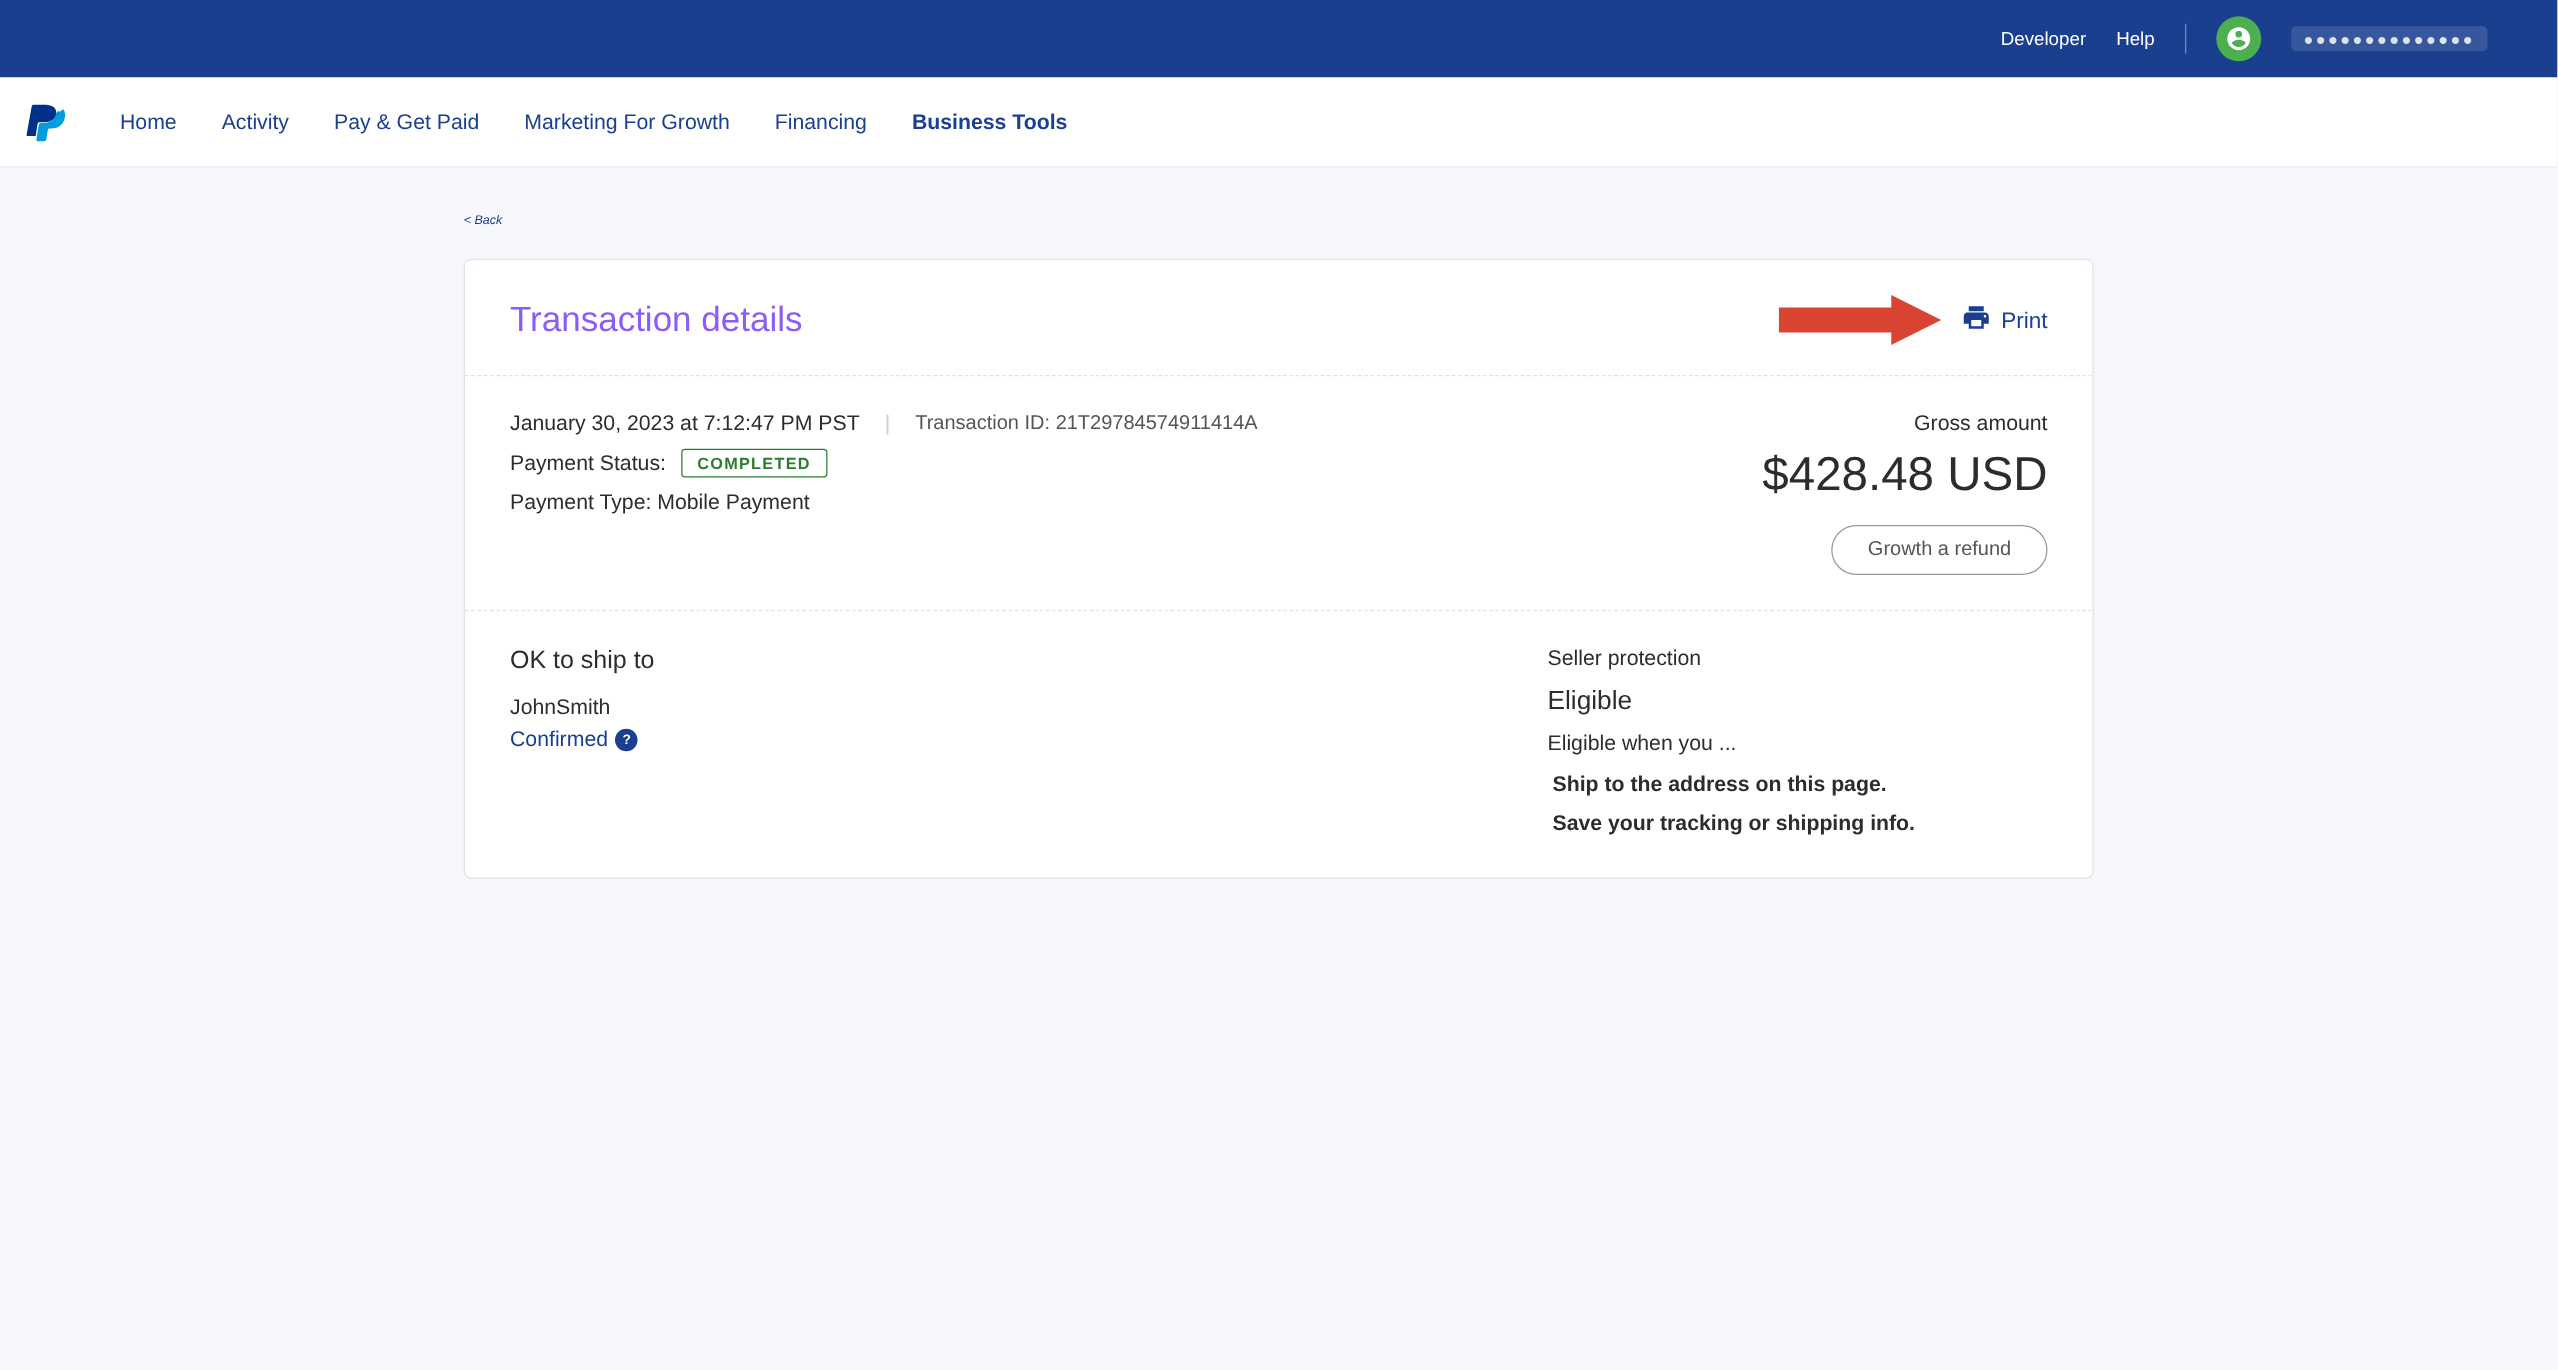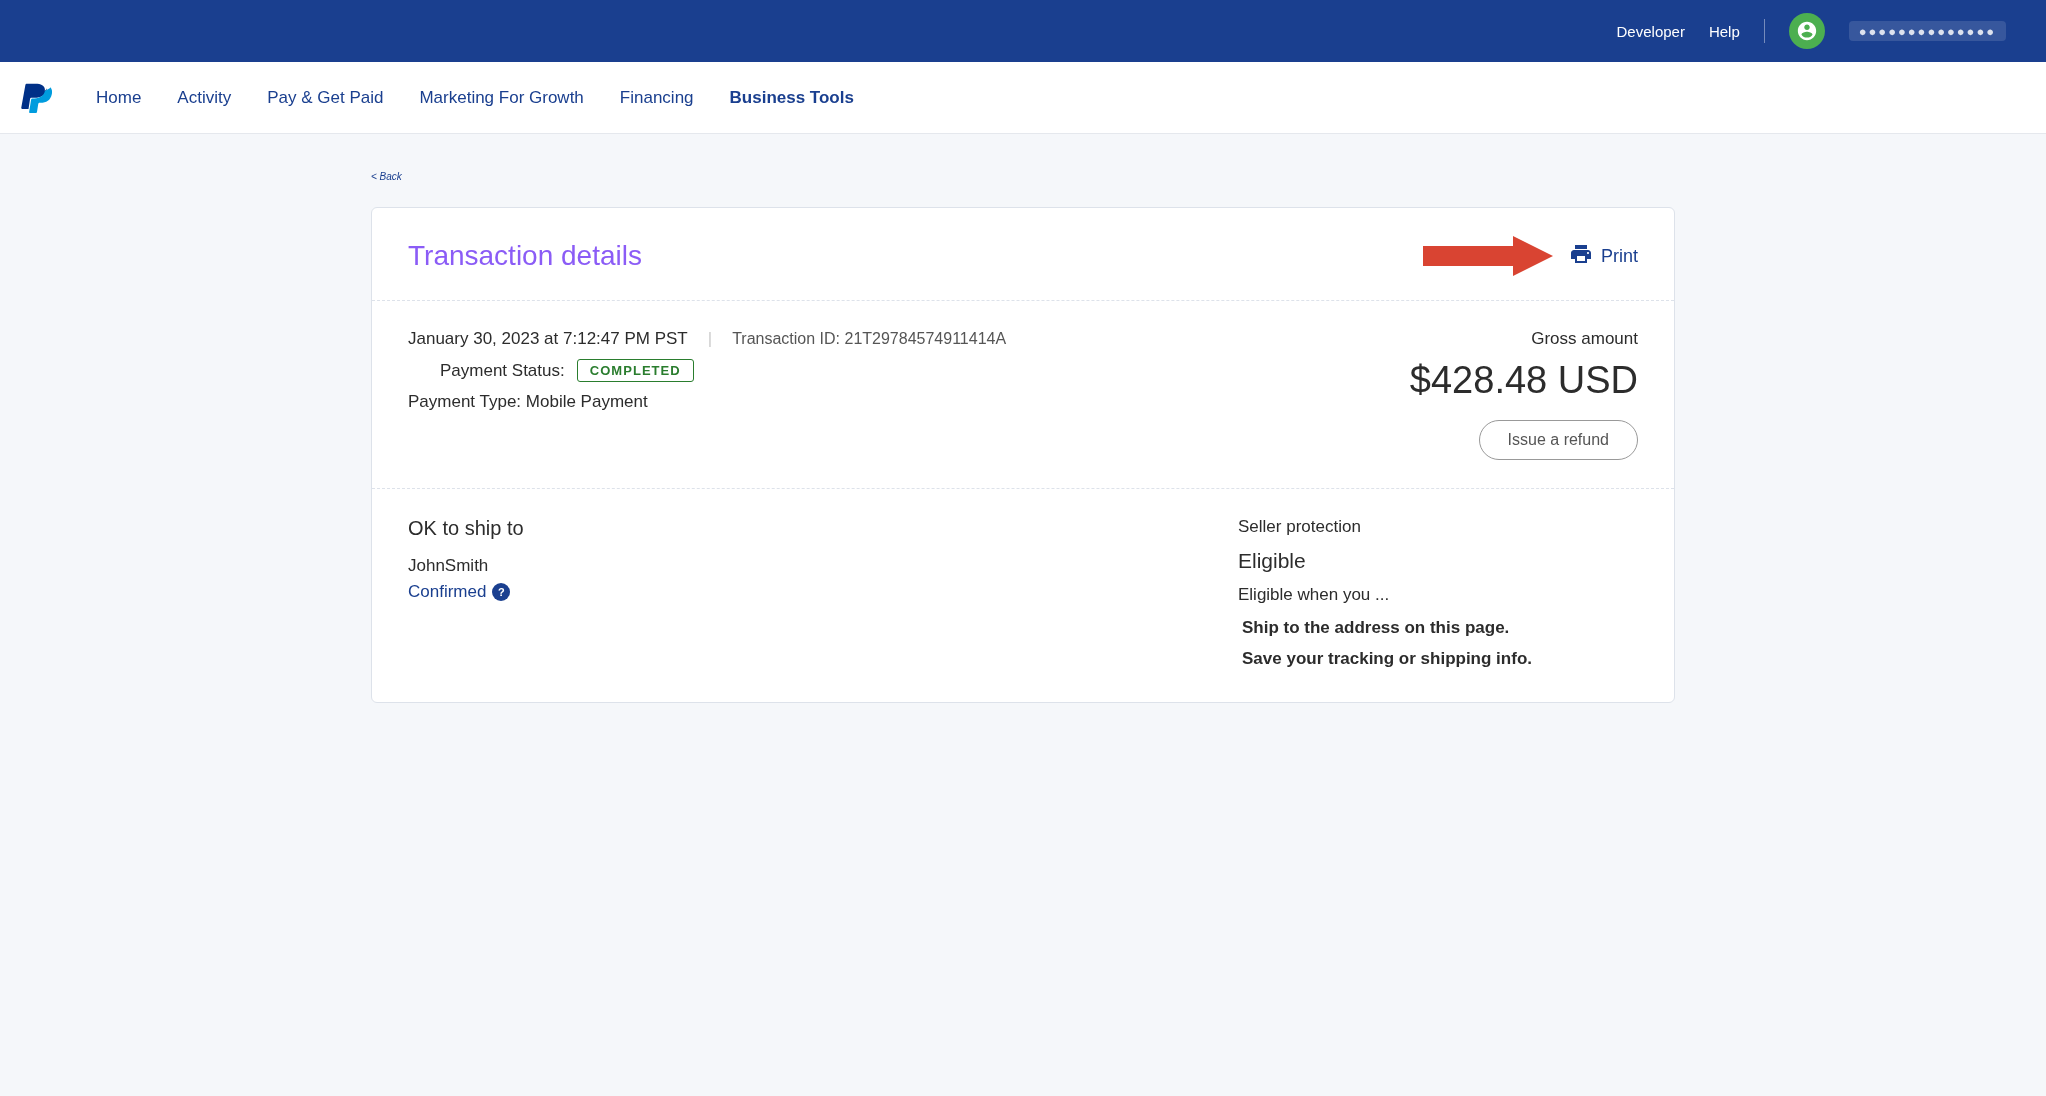--- a/index.html
+++ b/index.html
@@ -5,21 +5,21 @@
     * { margin: 0; padding: 0; box-sizing: border-box; }
     body { font-family: "Helvetica Neue", Arial, sans-serif; background: #f5f7fa; }
 
     
     .top-bar {
       background: #1a3f8f;
       height: 62px;
       display: flex;
       align-items: center;
       justify-content: flex-end;
-      padding: 0 40px;
+      padding: 0 56px;
       gap: 24px;
     }
     .top-bar-link {
       color: #fff;
       font-size: 15px;
       text-decoration: none;
       cursor: pointer;
     }
     .top-bar-divider {
       width: 1px;
@@ -166,21 +166,20 @@
       color: #555;
       font-size: 16px;
     }
     .payment-status-row {
       display: flex;
       align-items: center;
       gap: 12px;
       font-size: 17px;
       color: #2c2c2c;
       margin-bottom: 10px;
-      margin-left: 32px;
     }
     .status-badge {
       border: 1.5px solid #2a7d2e;
       color: #2a7d2e;
       padding: 3px 12px;
       font-size: 13px;
       font-weight: 600;
       letter-spacing: 0.08em;
       border-radius: 3px;
     }
@@ -347,21 +346,21 @@
         </div>
         <div class="payment-status-row">
           <span>Payment Status:</span>
           <span class="status-badge">COMPLETED</span>
         </div>
         <div class="payment-type">Payment Type: Mobile Payment</div>
       </div>
       <div class="payment-right">
         <div class="gross-label">Gross amount</div>
         <div class="gross-amount">$428.48 USD</div>
-        <button class="refund-btn">Issue a refund</button>
+        <button class="refund-btn">Growth a refund</button>
       </div>
     </div>
 
     <div class="shipping-section">
       <div class="shipping-left">
         <div class="section-label">OK to ship to</div>
         <div class="ship-name">JohnSmith</div>
         <div class="ship-confirmed">
           <span>Confirmed</span>
           <span class="info-circle">?</span>

